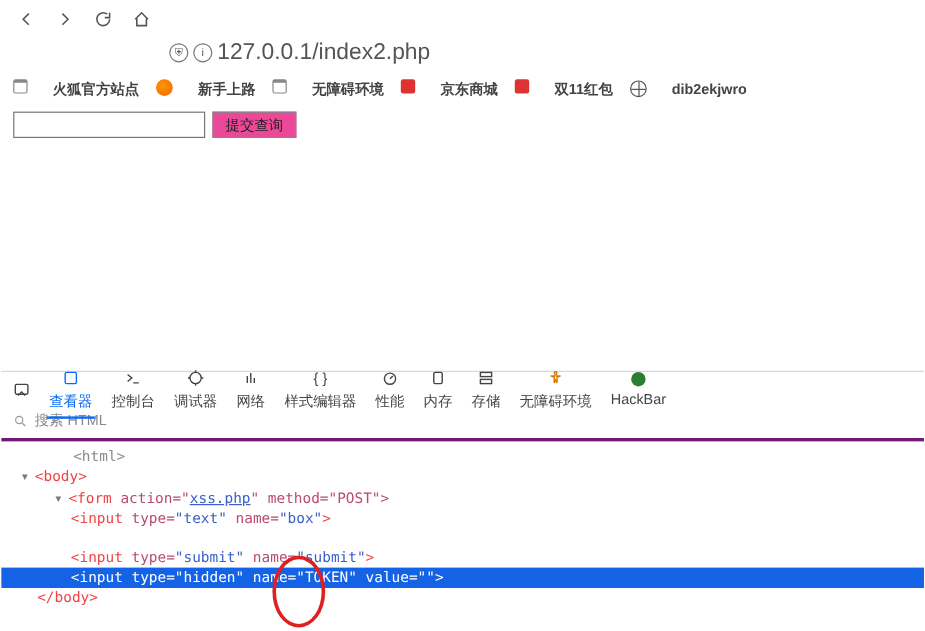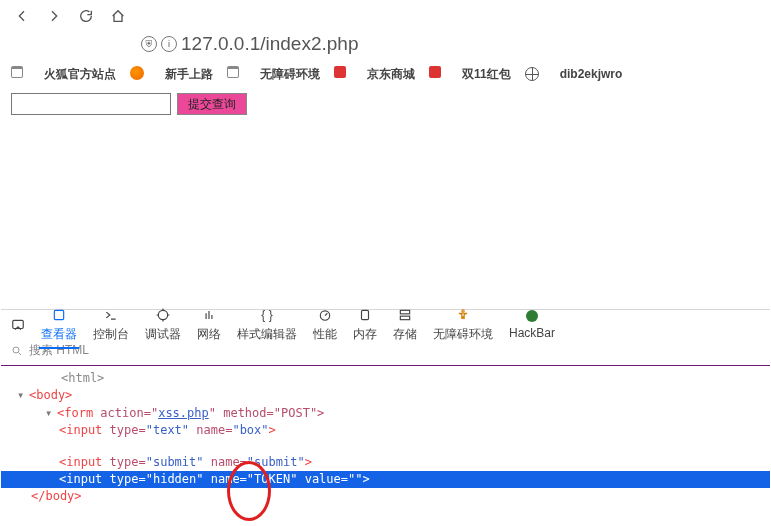--- a/index.html
+++ b/index.html
@@ -39,21 +39,21 @@
   .devtools { border-top: 1px solid #d6d6d6; font-size: 12px; position: relative; }
   .dt-tabs { display: flex; align-items: center; gap: 16px; padding: 4px 10px; height: 30px; }
   .dt-tab { display: flex; align-items: center; gap: 4px; color: #444; flex-direction: column; }
   .dt-tab.active { color: #0a6cf5; font-weight: 500; position: relative; }
   .dt-tab.active::after { content: ""; position: absolute; left: -2px; right: -2px; bottom: -6px; height: 2px; background: #0a6cf5; }
   .dt-icon { width: 14px; height: 14px; display: inline-flex; align-items: center; justify-content: center; }
   .dt-icon svg { width: 14px; height: 14px; stroke: currentColor; stroke-width: 2; fill: none; }
   .hackbar-dot { width: 12px; height: 12px; background: #2e7d32; border-radius: 50%; display: inline-block; }
   .a11y-dot { color: #d37a00; }
 
-  .dt-search { display: flex; align-items: center; gap: 6px; padding: 2px 10px 6px; border-bottom: 1px solid #701a75; color: #888; }
+  .dt-search { display: flex; align-items: center; gap: 6px; padding: 2px 10px 6px; border-bottom: 3px solid #701a75; color: #888; }
   .dt-search .mag { width: 12px; height: 12px; }
 
   .dt-body { padding: 4px 0 10px 10px; font-family: Menlo, Consolas, monospace; font-size: 12px; background: #fff; position: relative; }
   .line { white-space: pre; line-height: 1.45; position: relative; }
   .ind0 { padding-left: 6px; }
   .ind1 { padding-left: 20px; }
   .ind2 { padding-left: 34px; }
   .ind3 { padding-left: 48px; }
   .ind3b { padding-left: 58px; }
   .twisty { color: #7a7a7a; margin-right: 2px; display: inline-block; width: 10px; }

